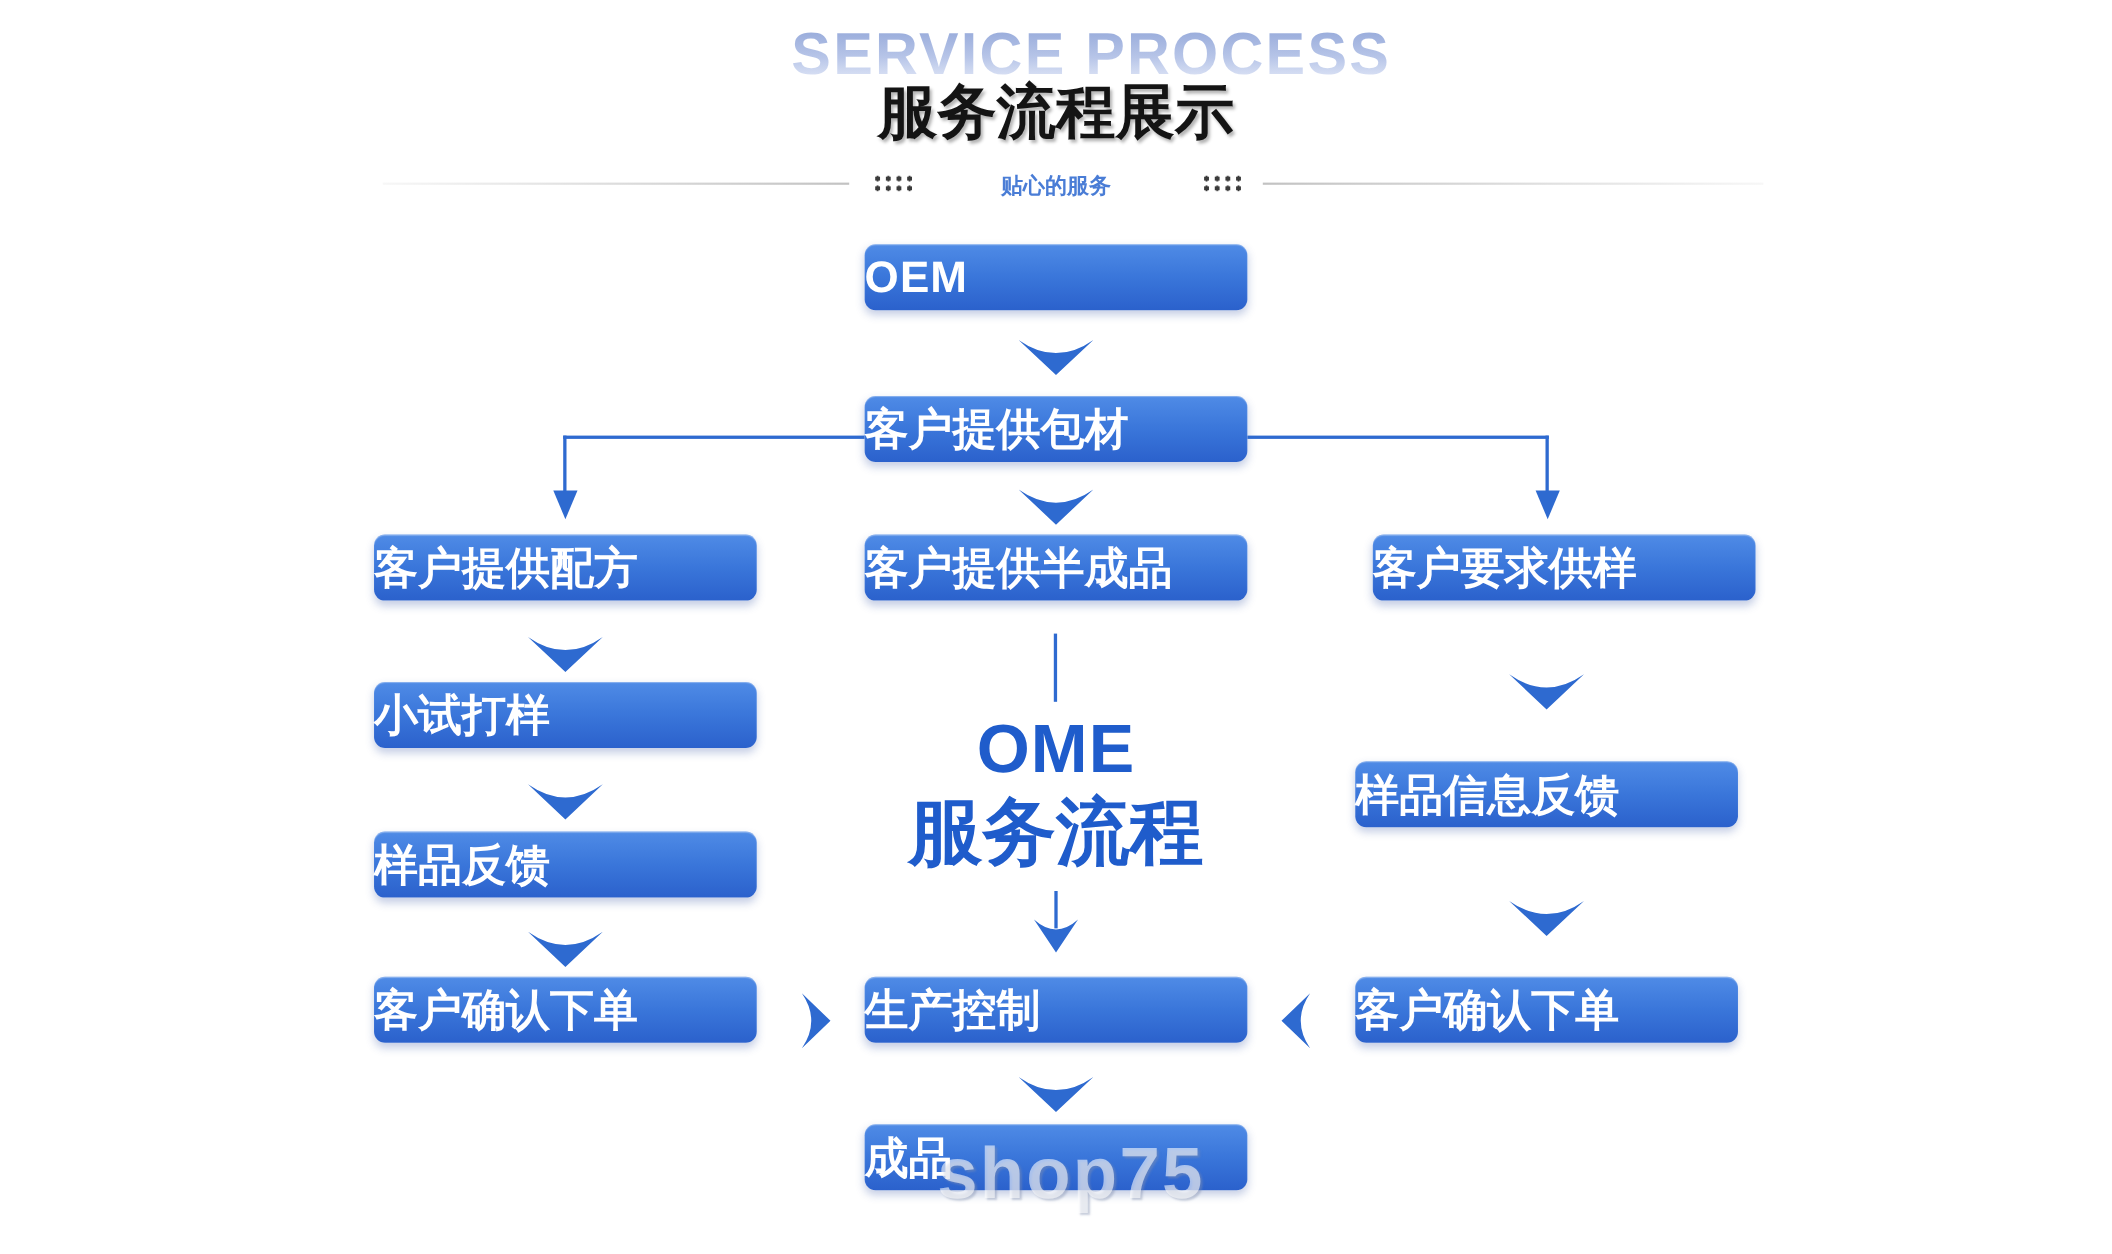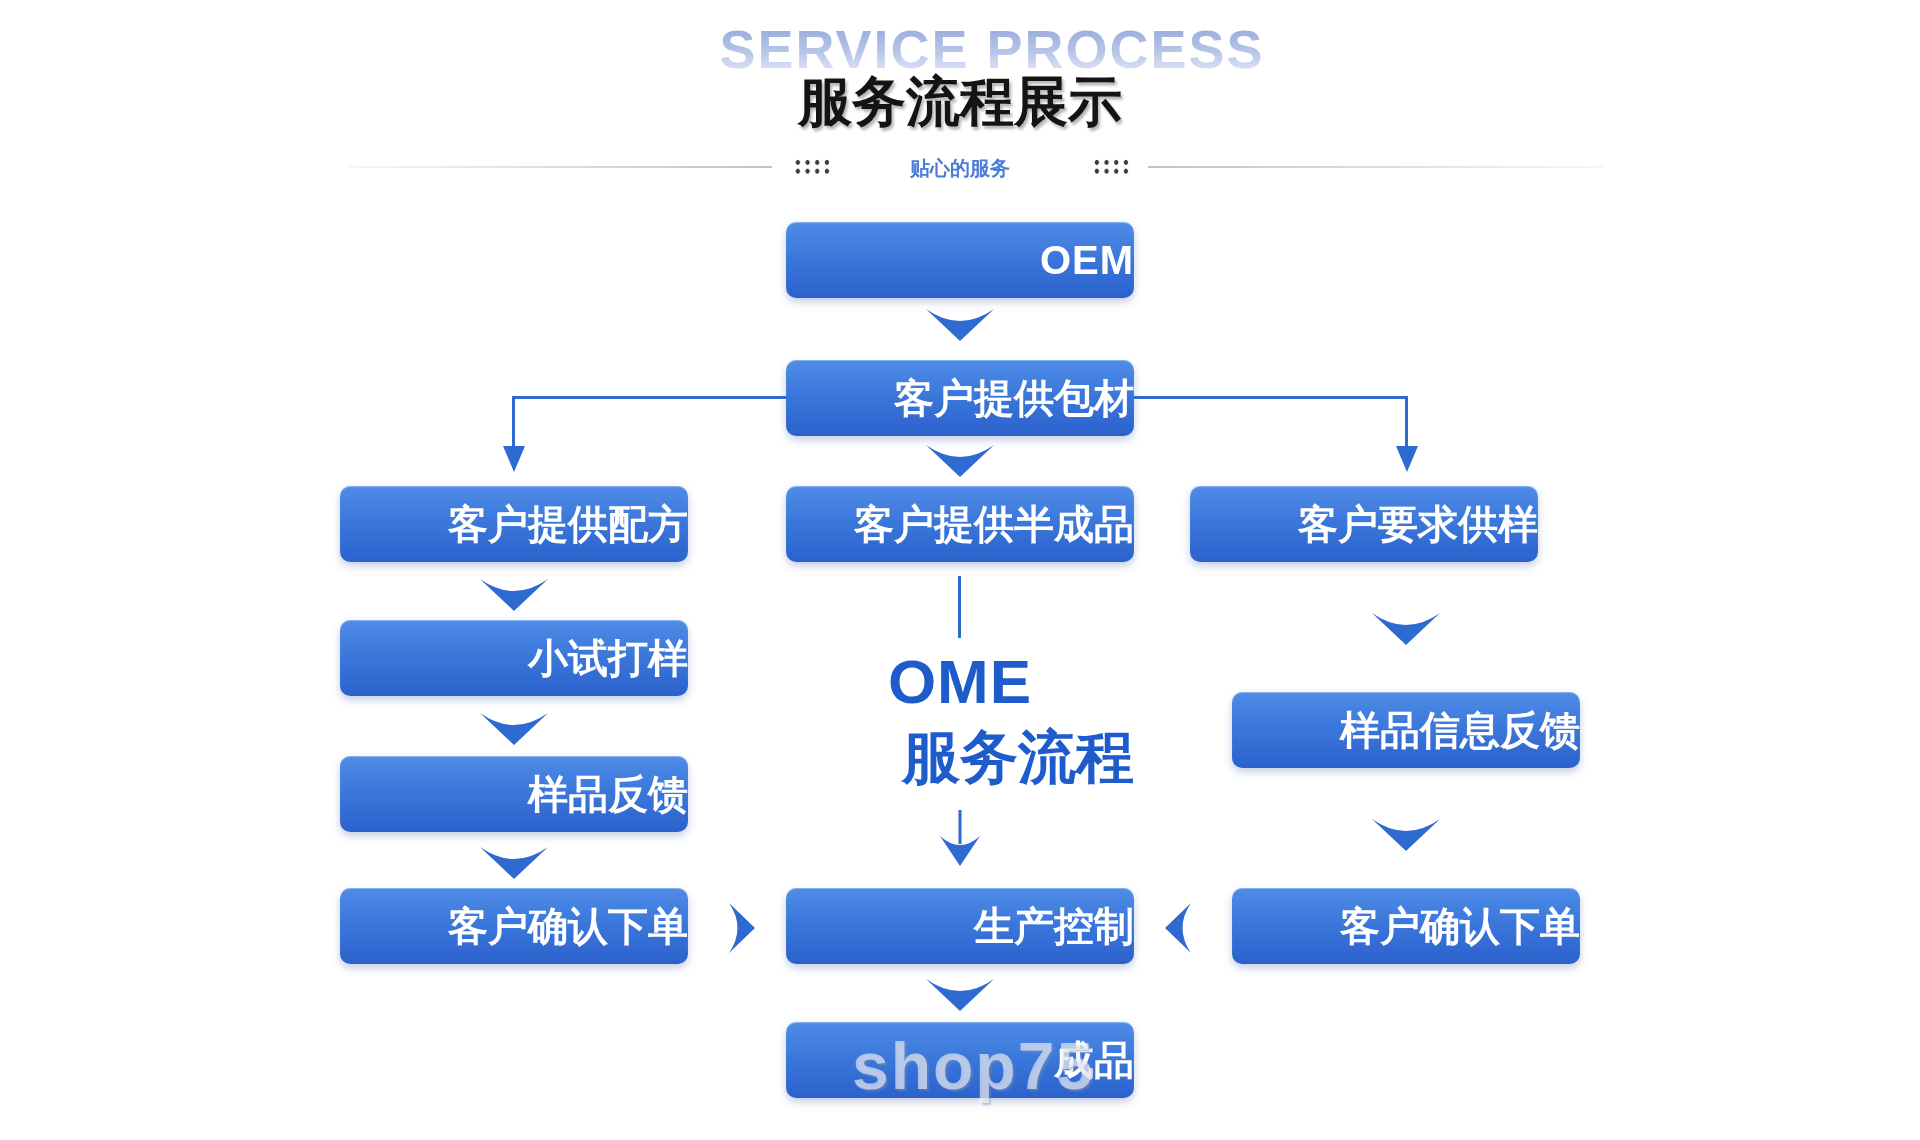--- a/index.html
+++ b/index.html
@@ -28,42 +28,42 @@
     position:absolute;top:158px;width:38px;height:17px;
     background-image:radial-gradient(circle,#3a3a3a 2.2px,rgba(0,0,0,0) 2.5px);
     background-size:9.7px 8.8px;
   }
   .tagline{
     position:absolute;top:155px;left:0;width:100%;text-align:center;
     font-size:20px;font-weight:bold;color:#4a7dd6;
   }
   
   .node{
-    position:absolute;width:348px;height:76px;border-radius:10px;
+    position:absolute;width:348px;height:60px;border-radius:10px;
     background:linear-gradient(180deg,#4f8be6 0%,#3a76da 50%,#2b61cc 100%);
     box-shadow:0 4px 8px rgba(45,80,160,0.28), inset 0 1px 1px rgba(255,255,255,0.35);
     color:#ffffff;font-weight:bold;font-size:40px;
-    display:flex;align-items:center;justify-content:flex-end;white-space:nowrap;
+    display:flex;align-items:center;justify-content:flex-start;white-space:nowrap;
   }
   .node.oem{font-size:40px;letter-spacing:1px;}
   
   .hline,.vline{position:absolute;background:#2e6ad0;}
   .tri-down{
     position:absolute;width:0;height:0;
     border-left:11px solid transparent;border-right:11px solid transparent;
     border-top:26px solid #2e6ad0;
   }
   .arrow{position:absolute;}
   
   .center-label{
     position:absolute;left:786px;top:648px;width:348px;text-align:center;
     color:#1f5ccb;font-weight:bold;
   }
   .center-label .l1{font-size:62px;line-height:68px;letter-spacing:1px;}
-  .center-label .l2{font-size:58px;line-height:82px;text-align:right;}
+  .center-label .l2{font-size:67px;line-height:82px;}
   
   .watermark{
     position:absolute;left:852px;top:1028px;
     font-size:66px;font-weight:bold;letter-spacing:2px;
     color:rgba(255,255,255,0.58);
     text-shadow:2px 2px 2px rgba(130,145,175,0.45);
     pointer-events:none;
     text-align:right;
   }
 </style>
@@ -103,21 +103,21 @@
   <svg class="arrow" style="left:925px;top:444px;" width="70" height="34" viewBox="0 0 70 34">
     <path d="M1,1 Q35,25 69,1 L35,33 Z" fill="#2e6ad0"></path>
   </svg>
 
   <div class="node" style="left:340px;top:486px;">
     <span>客户提供配方</span>
   </div>
   <div class="node" style="left:786px;top:486px;">
     <span>客户提供半成品</span>
   </div>
-  <div class="node" style="left:1190px;top:486px;">
+  <div class="node" style="left:1248px;top:486px;">
     <span>客户要求供样</span>
   </div>
 
   <svg class="arrow" style="left:479px;top:578px;" width="70" height="34" viewBox="0 0 70 34">
     <path d="M1,1 Q35,25 69,1 L35,33 Z" fill="#2e6ad0"></path>
   </svg>
   <div class="node" style="left:340px;top:620px;">
     <span>小试打样</span>
   </div>
   <svg class="arrow" style="left:479px;top:712px;" width="70" height="34" viewBox="0 0 70 34">

